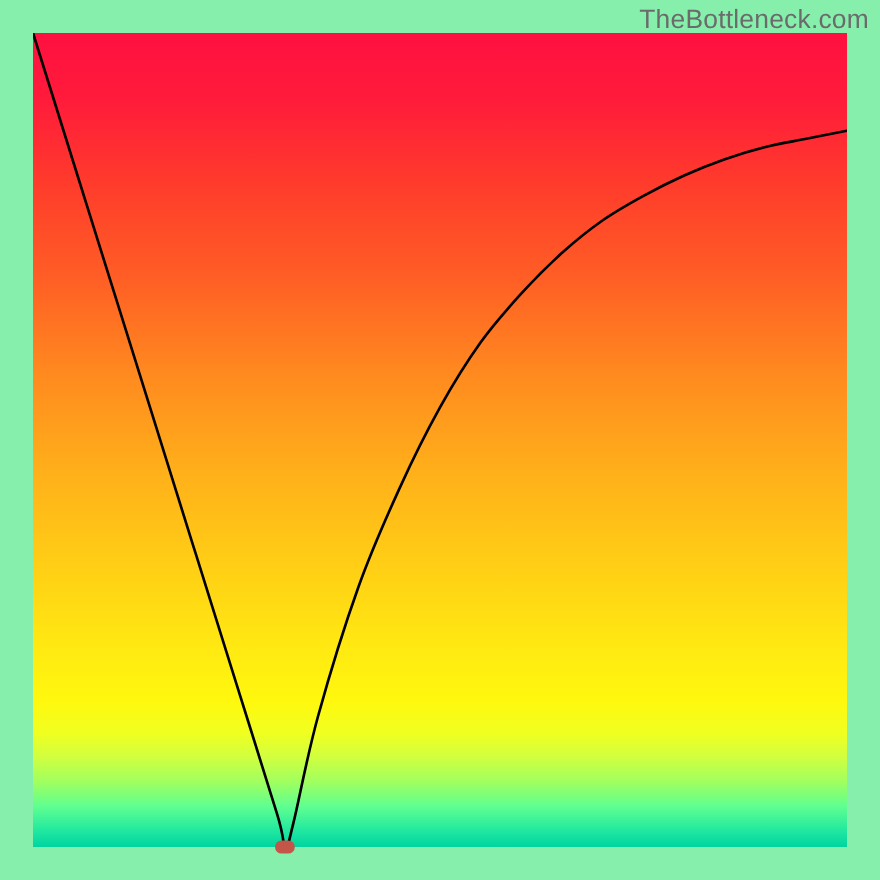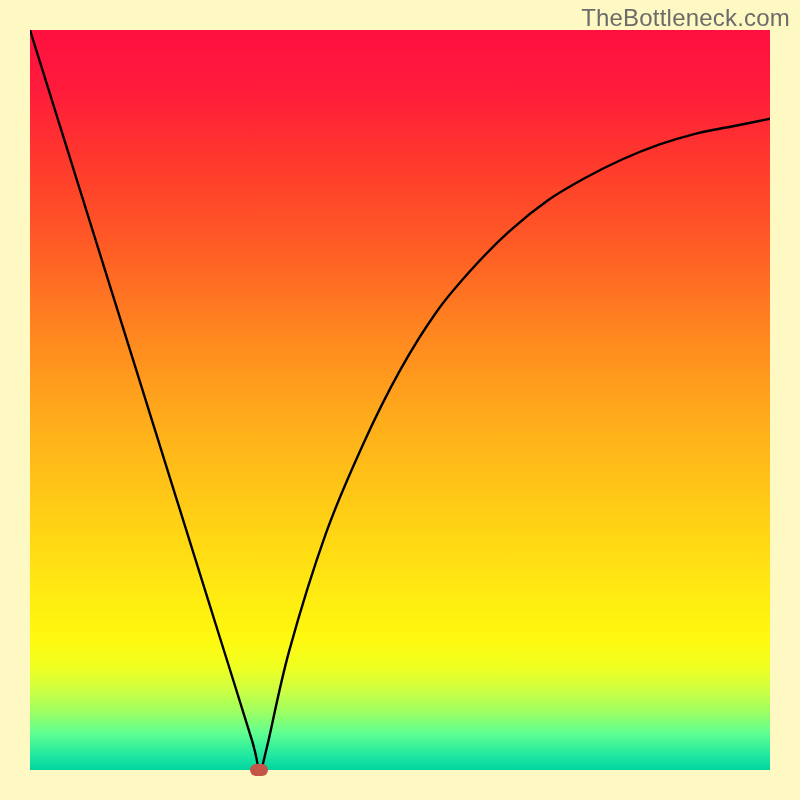--- a/index.html
+++ b/index.html
@@ -7,21 +7,21 @@
     padding: 0;
     width: 800px;
     height: 800px;
     background: #000;
     position: relative;
     font-family: Arial, Helvetica, sans-serif;
   }
   .outer {
     width: 800px;
     height: 800px;
-    background: #fef9c3;
+    background: #86efac;
     position: relative;
     text-decoration: underline;
   }
   .plot {
     position: absolute;
     left: 30px;
     top: 30px;
     width: 740px;
     height: 740px;
     background: linear-gradient(to bottom,

